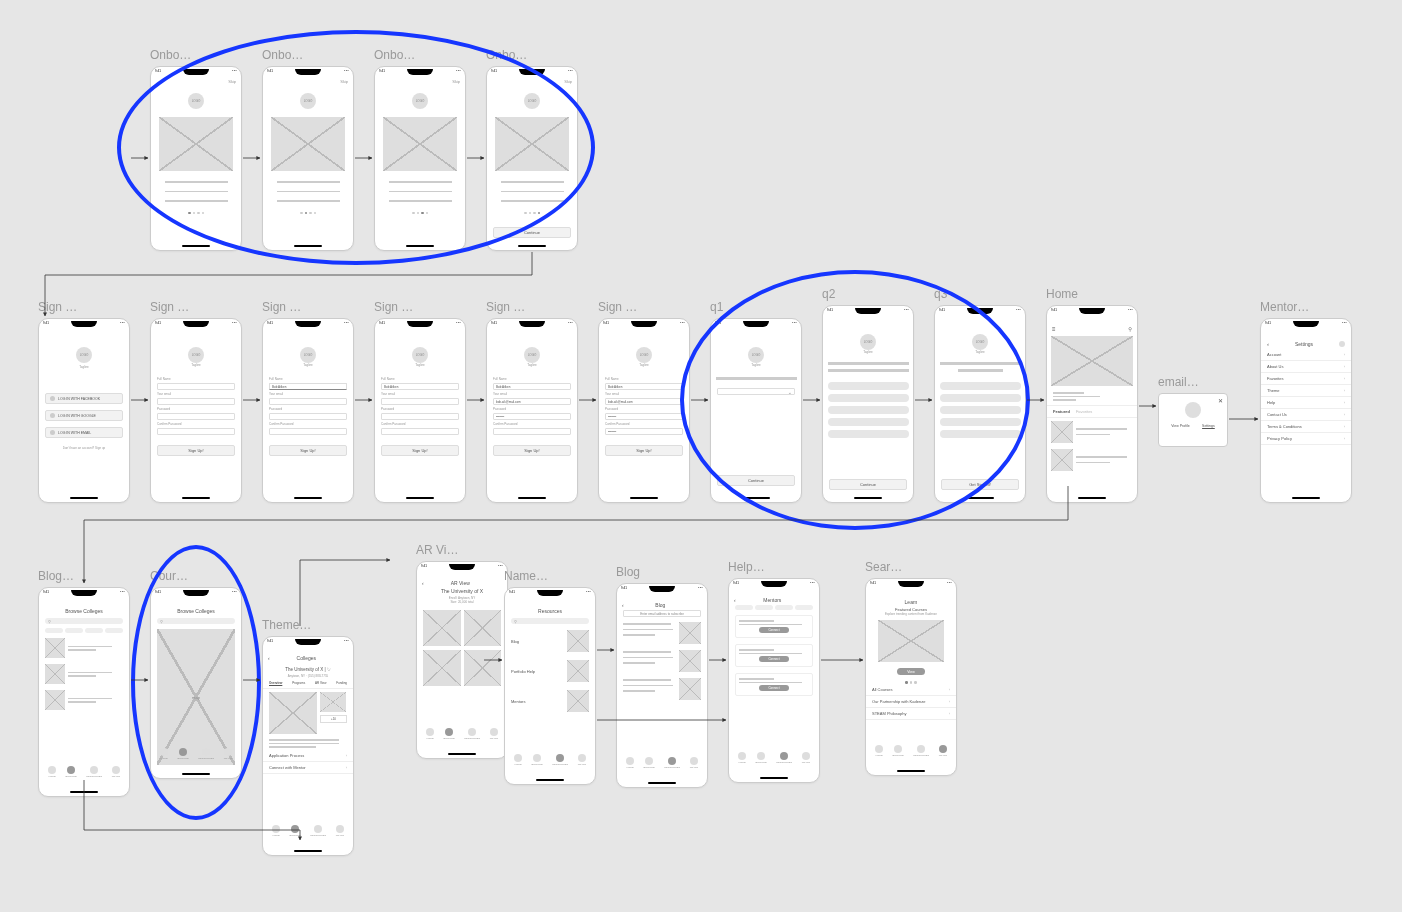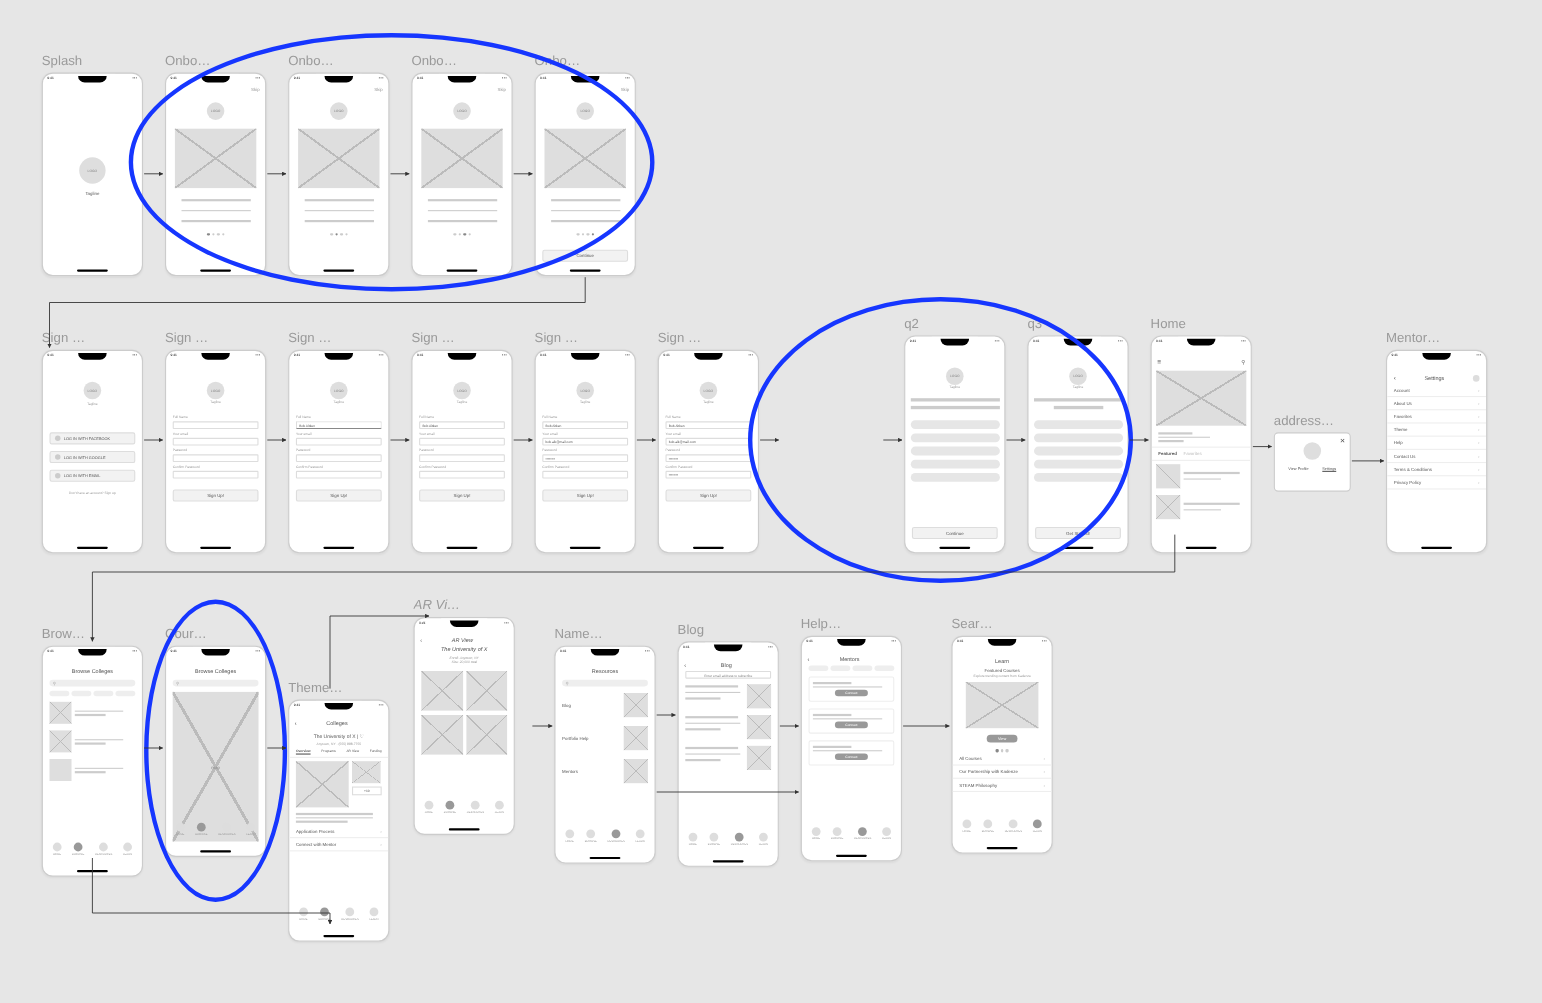--- a/index.html
+++ b/index.html
@@ -48,35 +48,20 @@
 .ellipse-annot { position:absolute; border:4px solid #1636ff; border-radius:50%; pointer-events:none; }
 .grid2 { display:flex; gap:3px; padding:0 6px; }
 .grid2 > * { flex:1; }
 .col { display:flex; flex-direction:column; }
 </style>
 </head>
 <body>
 
 <div class="canvas">
 
-<div class="frame" style="left:38px; top:48px;">
- <div class="frame-label" style="width:92px">Splash</div>
- <div class="phone">
-  <div class="status-bar">
-          <span class="time">9:41</span>
-          <span class="icons"></span>
-        </div>
-  <div class="notch"></div>
-  <div class="content" style="justify-content:center; align-items:center; gap:6px;">
-    <div class="logo-circ">LOGO</div>
-    <div style="font-size:4px;">Tagline</div>
-  </div>
-  <div class="home-ind"></div>
- </div>
-</div>
 
 <div class="frame" style="left:150px; top:48px;">
  <div class="frame-label" style="width:92px">Onbo…</div>
  <div class="phone">
   <div class="status-bar">
           <span class="time">9:41</span>
           <span class="icons"></span>
         </div>
         <div class="notch"></div>
   <div class="skip">Skip</div>
@@ -330,20 +315,43 @@
     <div class="tiny" style="text-align:left;padding:0 6px;">Password</div>
     <div class="field" style="color:#555;">••••••••</div>
     <div class="tiny" style="text-align:left;padding:0 6px;">Confirm Password</div>
     <div class="field" style="color:#555;">••••••••</div>
     <div class="btn" style="margin-top:8px;">Sign Up!</div>
   </div>
         <div class="home-ind"></div>
  </div>
 </div>
 
+<div class="frame" style="left:710px; top:300px;">
+ <div class="frame-label" style="width:92px">q1</div>
+ <div class="phone">
+  <div class="status-bar">
+          <span class="time">9:41</span>
+          <span class="icons"></span>
+        </div>
+        <div class="notch"></div>
+  <div class="content" style="padding-top:14px;">
+    <div class="logo-circ sm">LOGO</div>
+    <div class="tiny">Tagline</div>
+    <div style="height:8px"></div>
+    <div class="line thick full"></div>
+    <div style="height:4px"></div>
+    <div class="field" style="display:flex;justify-content:flex-end;align-items:center;">
+            <span style="font-size:5px;">⌄</span>
+          </div>
+    <div style="flex:1"></div>
+    <div class="btn" style="margin-bottom:6px;">Continue</div>
+  </div>
+        <div class="home-ind"></div>
+ </div>
+</div>
 
 <div class="frame" style="left:822px; top:287px;">
  <div class="frame-label" style="width:92px">q2</div>
  <div class="phone" style="height:198px;">
   <div class="status-bar">
           <span class="time">9:41</span>
           <span class="icons"></span>
         </div>
         <div class="notch"></div>
   <div class="content" style="padding-top:14px;">
@@ -428,21 +436,21 @@
               <div class="line" style="width:90%;margin:1px 0;"></div>
               <div class="line" style="width:60%;margin:1px 0;"></div>
             </div>
     </div>
   </div>
         <div class="home-ind"></div>
  </div>
 </div>
 
 <div class="frame" style="left:1158px; top:375px;">
- <div class="frame-label" style="width:70px">address…</div>
+ <div class="frame-label" style="width:70px">email…</div>
  <div style="background:#fff;border:1px solid #ccc;border-radius:4px;width:70px;height:54px;position:relative;padding:6px;">
    <span style="position:absolute;top:3px;right:4px;font-size:6px;">✕</span>
    <div class="logo-circ sm" style="margin:2px auto;"></div>
    <div style="display:flex;justify-content:space-around;font-size:3.5px;margin-top:6px;">
      <span>View Profile</span>
      <span style="text-decoration:underline;">Settings</span>
    </div>
  </div>
 </div>
 
@@ -467,21 +475,21 @@
     <div class="row-item">Help</div>
     <div class="row-item">Contact Us</div>
     <div class="row-item">Terms &amp; Conditions</div>
     <div class="row-item">Privacy Policy</div>
   </div>
         <div class="home-ind"></div>
  </div>
 </div>
 
 <div class="frame" style="left:38px; top:569px;">
- <div class="frame-label" style="width:92px">Brow…</div>
+ <div class="frame-label" style="width:92px">Blog…</div>
  <div class="phone" style="height:210px;">
   <div class="status-bar">
           <span class="time">9:41</span>
           <span class="icons"></span>
         </div>
         <div class="notch"></div>
   <div class="content" style="padding-top:4px;">
     <div class="header-txt">Browse Colleges</div>
     <div class="pill-bar"></div>
     <div class="chip-row">
@@ -624,21 +632,21 @@
       <div class="tab-item">
               <div class="tab-icon"></div>
               <div class="tab-lbl">LEARN</div>
             </div>
     </div>
   </div>
         <div class="home-ind"></div>
  </div>
 </div>
 
-<div class="frame" style="left:376px; top:543px;font-style:italic;">
+<div class="frame" style="left:416px; top:543px;">
  <div class="frame-label" style="width:92px">AR Vi…</div>
  <div class="phone" style="height:198px;">
   <div class="status-bar">
           <span class="time">9:41</span>
           <span class="icons"></span>
         </div>
         <div class="notch"></div>
   <div class="content" style="padding-top:4px;">
     <div style="display:flex;justify-content:space-between;padding:0 5px;">
             <span style="font-size:5px;">‹</span>

